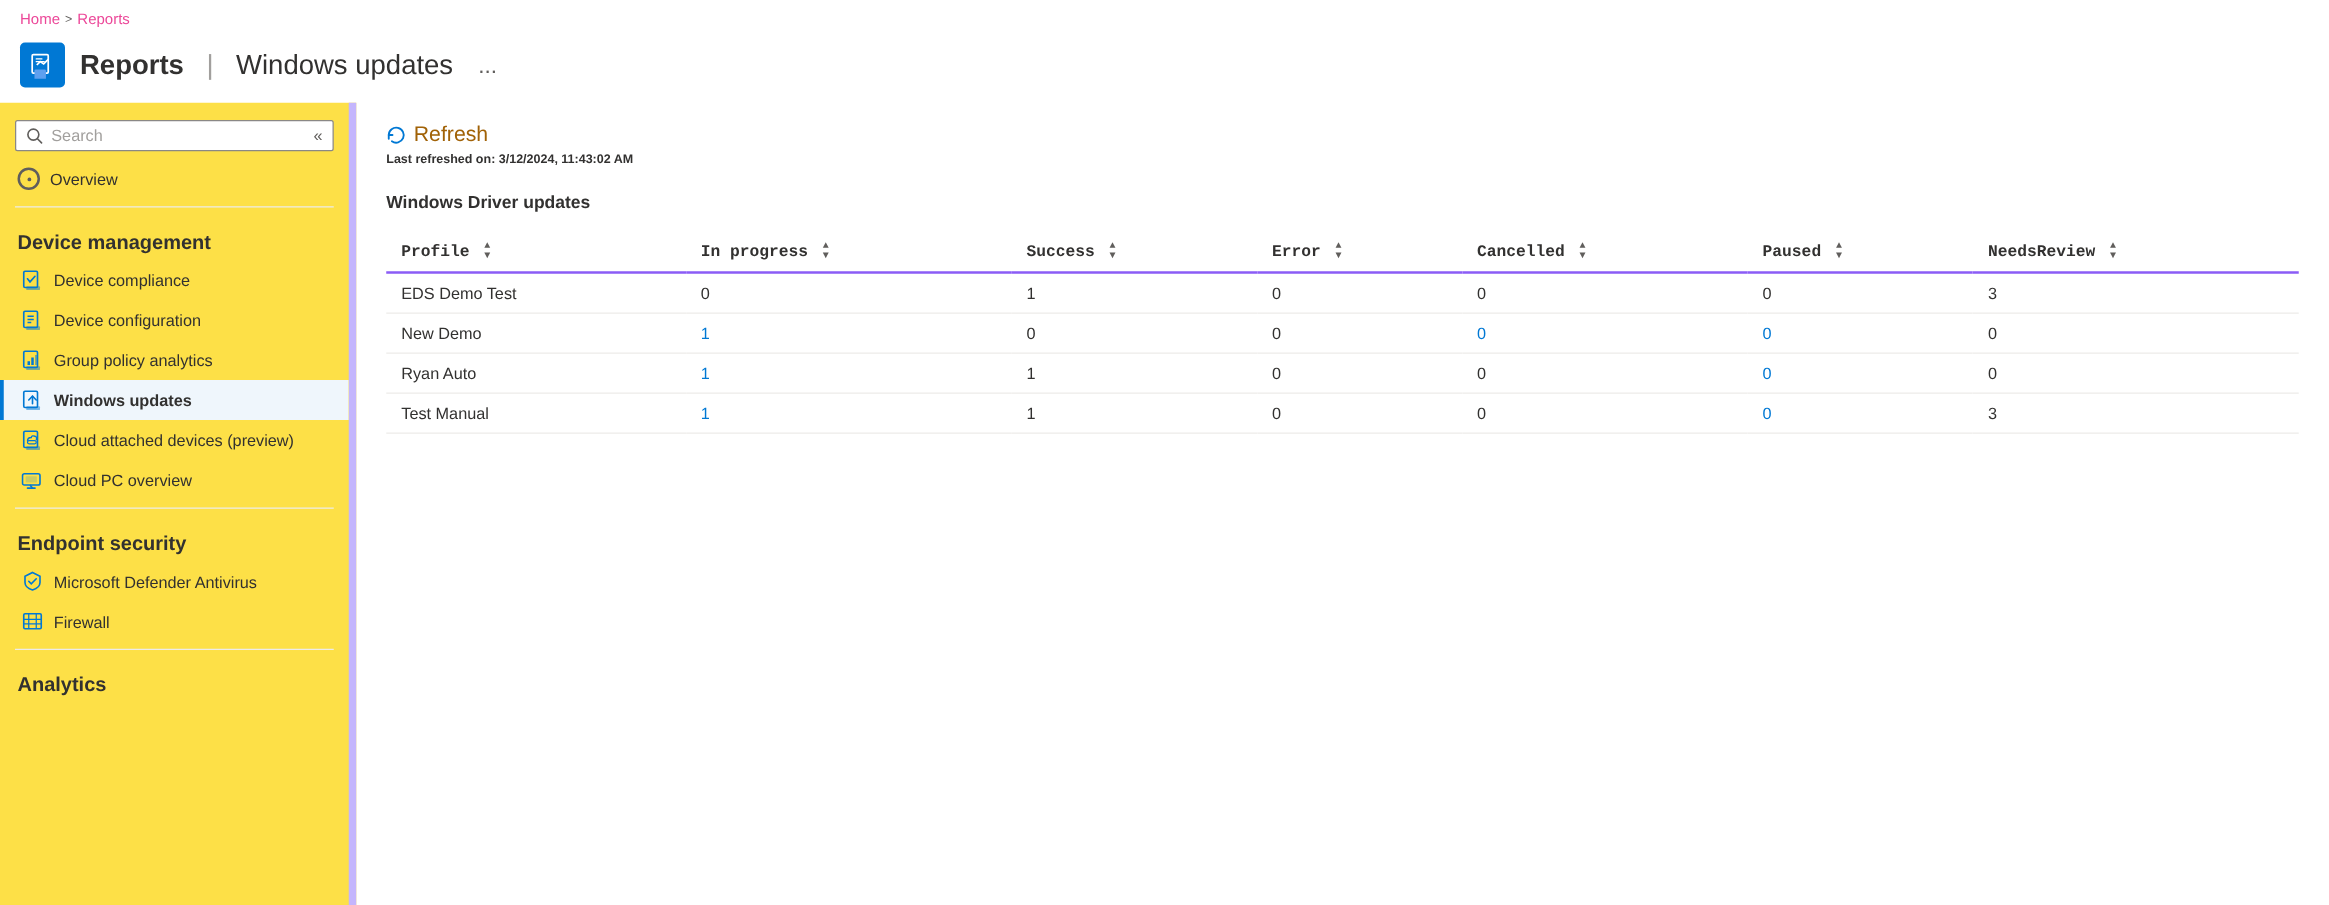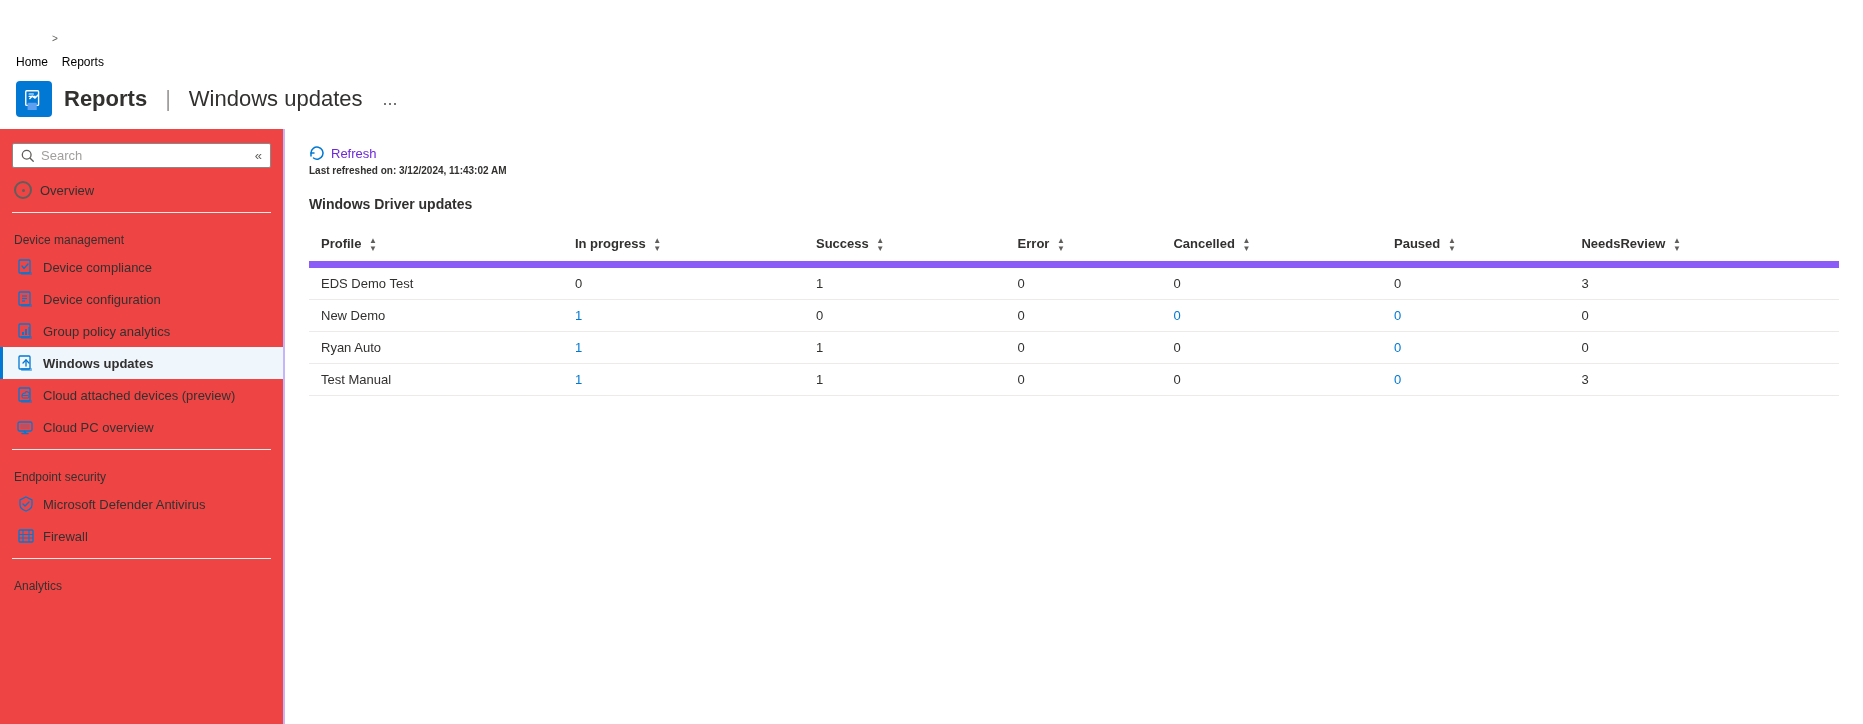--- a/index.html
+++ b/index.html
@@ -1,60 +1,60 @@
 <!DOCTYPE html>
 <html><head>
   <meta charset="utf-8">
   <style>
     * { box-sizing: border-box; margin: 0; padding: 0; }
     body { font-family: 'Segoe UI', sans-serif; font-size: 13px; color: #323130; background: #fff; display: flex; flex-direction: column; height: 100vh; overflow: hidden; }
     
     
     .breadcrumb { display: flex; align-items: center; padding: 8px 16px; font-size: 12px; color: #0078d4; gap: 4px; }
-    .breadcrumb a { color: #000000; text-decoration: none; cursor: pointer; margin-top: 47px; }
+    .breadcrumb a { color: #ec4899; text-decoration: none; cursor: pointer; }
     .breadcrumb-sep { color: #605e5c; font-size: 10px; }
     .breadcrumb-current { color: #0078d4; }
 
     
     .page-header { display: flex; align-items: center; padding: 4px 16px 12px 16px; gap: 12px; }
     .page-header-icon { width: 36px; height: 36px; background: #0078d4; border-radius: 4px; display: flex; align-items: center; justify-content: center; flex-shrink: 0; }
     .page-header-icon svg { width: 22px; height: 22px; }
     .page-header-title { font-size: 22px; font-weight: 600; color: #323130; }
     .page-header-sep { color: #a19f9d; font-size: 22px; margin: 0 6px; }
     .page-header-sub { font-size: 22px; font-weight: 300; color: #323130; }
     .page-header-ellipsis { color: #605e5c; font-size: 18px; cursor: pointer; margin-left: 8px; }
 
     
     .main-layout { display: flex; flex: 1; overflow: hidden; }
 
     
-    .sidebar { width: 285px; min-width: 285px; border-right: 2px solid #c4b5fd; overflow-y: auto; padding: 8px 0; background: #ef4444; }
+    .sidebar { width: 285px; min-width: 285px; border-right: 6px solid #c4b5fd; overflow-y: auto; padding: 8px 0; background: #fde047; }
     .sidebar-search { padding: 6px 12px; }
     .sidebar-search-box { display: flex; align-items: center; border: 1px solid #8a8886; border-radius: 2px; padding: 4px 8px; gap: 6px; background: #fff; width: 100%; }
     .sidebar-search-box input { border: none; outline: none; font-size: 13px; color: #323130; flex: 1; background: transparent; }
     .sidebar-search-box input::placeholder { color: #a19f9d; }
     .sidebar-collapse { margin-left: auto; cursor: pointer; color: #605e5c; font-size: 13px; }
     .sidebar-overview { display: flex; align-items: center; gap: 8px; padding: 7px 12px 7px 14px; cursor: pointer; color: #323130; }
-    .sidebar-section-header { padding: 14px 12px 4px 14px; font-size: 12px; font-weight: 400; color: #323130; text-transform: none; }
+    .sidebar-section-header { padding: 14px 12px 4px 14px; font-size: 16px; font-weight: 700; color: #323130; text-transform: none; }
     .sidebar-divider { border: none; border-top: 1px solid #edebe9; margin: 6px 12px; }
     .sidebar-item { display: flex; align-items: center; gap: 8px; padding: 7px 12px 7px 14px; cursor: pointer; color: #323130; border-left: 3px solid transparent; }
     .sidebar-item.active { background: #eff6fc; border-left: 3px solid #0078d4; font-weight: 600; }
     .sidebar-item-icon { width: 18px; height: 18px; flex-shrink: 0; }
 
     
     .content { flex: 1; overflow-y: auto; padding: 16px 24px; }
     .refresh-bar { display: flex; flex-direction: column; gap: 4px; margin-bottom: 20px; }
-    .refresh-btn { display: flex; align-items: center; gap: 6px; cursor: pointer; color: #6d28d9; font-size: 13px; width: fit-content; }
+    .refresh-btn { display: flex; align-items: center; gap: 6px; cursor: pointer; color: #a16207; font-size: 17px; width: fit-content; }
     .refresh-icon { width: 16px; height: 16px; }
     .last-refreshed { font-size: 10px; font-weight: 600; color: #323130; }
     .section-title { font-size: 14px; font-weight: 600; color: #323130; margin-bottom: 16px; }
 
     
     .data-table { width: 100%; border-collapse: collapse; }
-    .data-table thead tr { border-bottom: 7px solid #8b5cf6; }
+    .data-table thead tr { border-bottom: 2px solid #8b5cf6; font-family: Liberation Mono, monospace; }
     .data-table th { text-align: left; padding: 8px 12px; font-size: 13px; font-weight: 600; color: #323130; white-space: nowrap; }
     .data-table th .sort-icons { display: inline-flex; flex-direction: column; margin-left: 4px; vertical-align: middle; line-height: 1; }
     .data-table th .sort-icons span { font-size: 8px; line-height: 1; color: #605e5c; }
     .data-table tbody tr { border-bottom: 1px solid #edebe9; }
     .data-table td { padding: 8px 12px; font-size: 13px; color: #323130; }
     .data-table td.link-val { color: #0078d4; cursor: pointer; }
 
     
     .overview-icon { width: 18px; height: 18px; border: 2px solid #605e5c; border-radius: 50%; display: flex; align-items: center; justify-content: center; flex-shrink: 0; }
     .overview-icon-inner { width: 3px; height: 3px; background: #605e5c; border-radius: 50%; }

